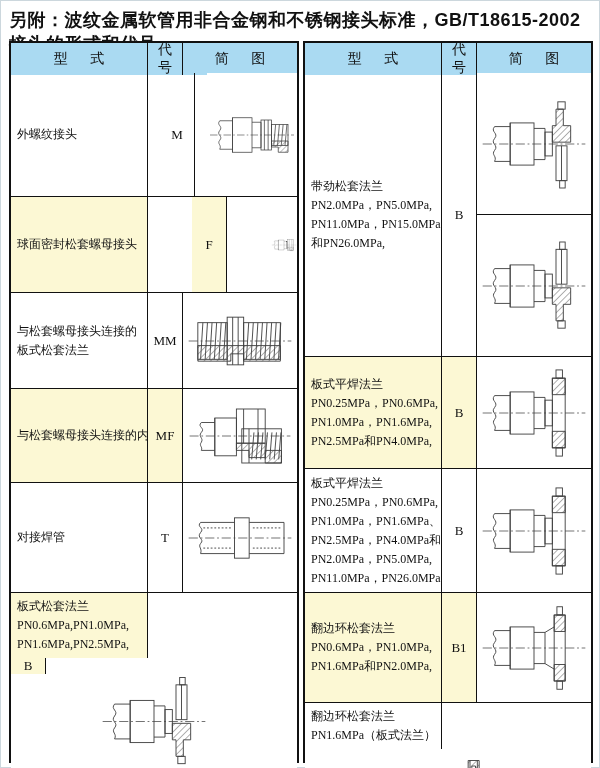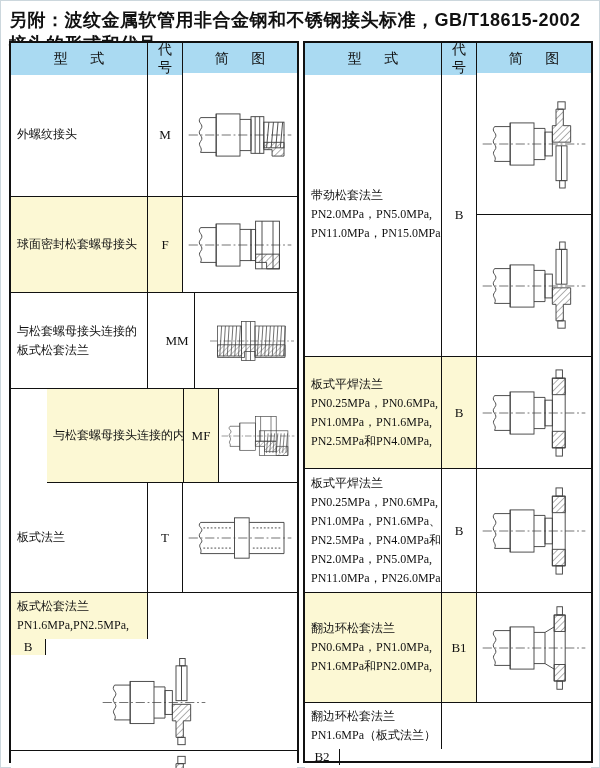--- a/index.html
+++ b/index.html
@@ -60,21 +60,21 @@
   <div class="tbl tbl-left" id="tbl-left">
       <div class="row hdr" style="height: 30px;">
         <div class="cell c-type">
           <span class="wide">型式</span>
         </div>
         <div class="cell c-code">代号</div>
         <div class="cell c-diag">
           <span class="wide">简图</span>
         </div>
       </div>
-      <div class="row" style="height: 124px;">
+      <div class="row" style="height: 124px; gap: 12px;">
         <div class="cell c-type">
           <div class="line">外螺纹接头</div>
         </div>
         <div class="cell c-code">M</div>
         <div class="cell c-diag">
           <div class="dcell">
             <svg width="110" height="92" viewBox="0 0 120 100" preserveAspectRatio="xMidYMid meet">
               <defs>
                 <pattern id="hp" width="5" height="5" patternUnits="userSpaceOnUse" patternTransform="rotate(45)">
                   <line x1="0" y1="0" x2="0" y2="5" stroke="#555" stroke-width="1"></line>
@@ -97,21 +97,21 @@
                 <line x1="94" y1="64" x2="96.5" y2="36"></line>
                 <line x1="99" y1="64" x2="101.5" y2="36"></line>
                 <line x1="104" y1="64" x2="106.5" y2="36"></line>
                 <path d="M86 58 H108 V73 H95 V66 H86 Z" fill="url(#hp)"></path>
                 <line x1="4" y1="50" x2="116" y2="50" stroke-dasharray="10 3 2 3" stroke-width="0.8"></line>
               </g>
             </svg>
           </div>
         </div>
       </div>
-      <div class="row" style="height: 96px;">
+      <div class="row" style="height: 96px; gap: 44px;">
         <div class="cell c-type hl">
           <div class="line">球面密封松套螺母接头</div>
         </div>
         <div class="cell c-code hl">F</div>
         <div class="cell c-diag">
           <div class="dcell">
             <svg width="110" height="92" viewBox="0 0 120 100" preserveAspectRatio="xMidYMid meet">
               <defs>
                 <pattern id="hp" width="5" height="5" patternUnits="userSpaceOnUse" patternTransform="rotate(45)">
                   <line x1="0" y1="0" x2="0" y2="5" stroke="#555" stroke-width="1"></line>
@@ -130,21 +130,21 @@
                 <rect x="77" y="24" width="26" height="52"></rect>
                 <line x1="84" y1="24" x2="84" y2="76"></line>
                 <line x1="96" y1="24" x2="96" y2="76"></line>
                 <path d="M77 60 H103 V76 H89 V69 H77 Z" fill="url(#hp)"></path>
                 <line x1="4" y1="50" x2="116" y2="50" stroke-dasharray="10 3 2 3" stroke-width="0.8"></line>
               </g>
             </svg>
           </div>
         </div>
       </div>
-      <div class="row" style="height: 96px; gap: 12px;">
+      <div class="row" style="height: 96px;">
         <div class="cell c-type">
           <div class="line">与松套螺母接头连接的</div>
           <div class="line">板式松套法兰</div>
         </div>
         <div class="cell c-code">MM</div>
         <div class="cell c-diag">
           <div class="dcell">
             <svg width="110" height="92" viewBox="0 0 120 100" preserveAspectRatio="xMidYMid meet">
               <defs>
                 <pattern id="hp" width="5" height="5" patternUnits="userSpaceOnUse" patternTransform="rotate(45)">
@@ -171,21 +171,21 @@
                 <line x1="92" y1="70" x2="94.5" y2="30"></line>
                 <line x1="97" y1="70" x2="99.5" y2="30"></line>
                 <line x1="102" y1="70" x2="104.5" y2="30"></line>
                 <path d="M14 55 H104 V72 H64 V64 H50 V72 H14 Z" fill="url(#hp)"></path>
                 <line x1="4" y1="50" x2="116" y2="50" stroke-dasharray="10 3 2 3" stroke-width="0.8"></line>
               </g>
             </svg>
           </div>
         </div>
       </div>
-      <div class="row" style="height: 94px; margin-left: 36px;">
+      <div class="row" style="height: 94px;">
         <div class="cell c-type hl">
           <div class="line">与松套螺母接头连接的内</div>
         </div>
         <div class="cell c-code hl">MF</div>
         <div class="cell c-diag">
           <div class="dcell">
             <svg width="110" height="90" viewBox="0 0 120 100" preserveAspectRatio="xMidYMid meet">
               <defs>
                 <pattern id="hp" width="5" height="5" patternUnits="userSpaceOnUse" patternTransform="rotate(45)">
                   <line x1="0" y1="0" x2="0" y2="5" stroke="#555" stroke-width="1"></line>
@@ -212,21 +212,21 @@
                 <path d="M56 58 H88 V74 H70 V66 H56 Z" fill="url(#hp)"></path>
                 <path d="M88 66 H106 V80 H88 Z" fill="url(#hp)"></path>
                 <line x1="4" y1="50" x2="116" y2="50" stroke-dasharray="10 3 2 3" stroke-width="0.8"></line>
               </g>
             </svg>
           </div>
         </div>
       </div>
       <div class="row" style="height: 110px;">
         <div class="cell c-type">
-          <div class="line">板式法兰</div>
+          <div class="line">对接焊管</div>
         </div>
         <div class="cell c-code">T</div>
         <div class="cell c-diag">
           <div class="dcell">
             <svg width="110" height="100" viewBox="0 0 120 100" preserveAspectRatio="xMidYMid meet">
               <defs>
                 <pattern id="hp" width="5" height="5" patternUnits="userSpaceOnUse" patternTransform="rotate(45)">
                   <line x1="0" y1="0" x2="0" y2="5" stroke="#555" stroke-width="1"></line>
                 </pattern>
               </defs>
@@ -244,20 +244,21 @@
                 <line x1="74" y1="61" x2="104" y2="61" stroke-dasharray="2 2"></line>
                 <line x1="4" y1="50" x2="116" y2="50" stroke-dasharray="10 3 2 3" stroke-width="0.8"></line>
               </g>
             </svg>
           </div>
         </div>
       </div>
       <div class="row" style="height: 196px;">
         <div class="cell c-type hl">
           <div class="line">板式松套法兰</div>
+          <div class="line">PN0.6MPa,PN1.0MPa,</div>
           <div class="line">PN1.6MPa,PN2.5MPa,</div>
         </div>
         <div class="cell c-code hl">B</div>
         <div class="cell c-diag">
           <div class="dcell">
             <svg width="110" height="95" viewBox="0 0 120 100" preserveAspectRatio="xMidYMid meet">
               <defs>
                 <pattern id="hp" width="5" height="5" patternUnits="userSpaceOnUse" patternTransform="rotate(45)">
                   <line x1="0" y1="0" x2="0" y2="5" stroke="#555" stroke-width="1"></line>
                 </pattern>
@@ -318,20 +319,21 @@
         <div class="cell c-code">代号</div>
         <div class="cell c-diag">
           <span class="wide">简图</span>
         </div>
       </div>
       <div class="row" style="height: 284px; justify-content: space-between;">
         <div class="cell c-type">
           <div class="line">带劲松套法兰</div>
           <div class="line">PN2.0MPa，PN5.0MPa,</div>
           <div class="line">PN11.0MPa，PN15.0MPa,</div>
+          <div class="line">和PN26.0MPa,</div>
         </div>
         <div class="cell c-code">B</div>
         <div class="cell c-diag">
           <div class="dcell">
             <svg width="110" height="100" viewBox="0 0 120 100" preserveAspectRatio="xMidYMid meet">
               <defs>
                 <pattern id="hp" width="5" height="5" patternUnits="userSpaceOnUse" patternTransform="rotate(45)">
                   <line x1="0" y1="0" x2="0" y2="5" stroke="#555" stroke-width="1"></line>
                 </pattern>
               </defs>
@@ -493,21 +495,20 @@
               </g>
             </svg>
           </div>
         </div>
       </div>
       <div class="row" style="height: 114px;">
         <div class="cell c-type">
           <div class="line">翻边环松套法兰</div>
           <div class="line">PN1.6MPa（板式法兰）</div>
         </div>
-        <div class="cell c-code">B2</div>
         <div class="cell c-diag">
           <div class="dcell">
             <svg width="110" height="100" viewBox="0 0 120 100" preserveAspectRatio="xMidYMid meet">
               <defs>
                 <pattern id="hp" width="5" height="5" patternUnits="userSpaceOnUse" patternTransform="rotate(45)">
                   <line x1="0" y1="0" x2="0" y2="5" stroke="#555" stroke-width="1"></line>
                 </pattern>
               </defs>
               <g stroke="#3f3f3f" stroke-width="1" fill="none">
                 <path d="M17 31 c-5 6 5 7 0 13 c-5 6 5 7 0 13 c-4 5 3 6 0 12"></path>

